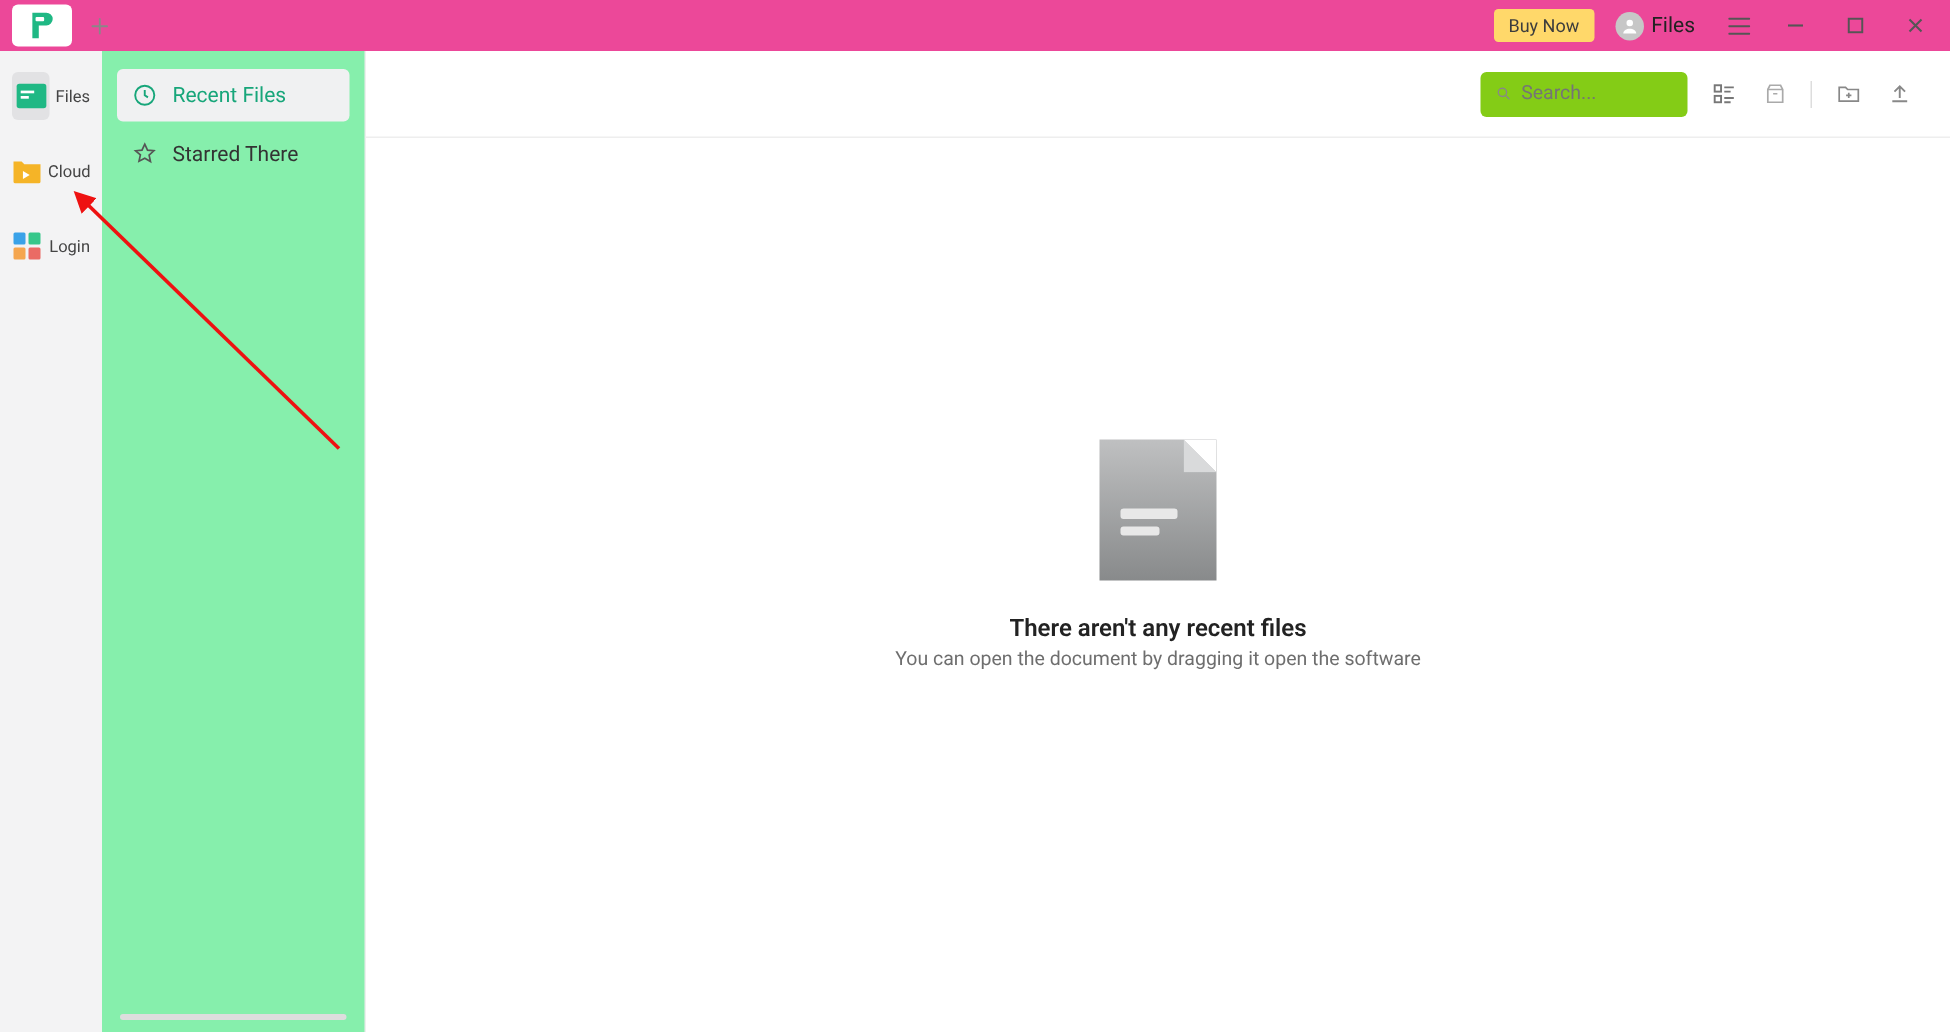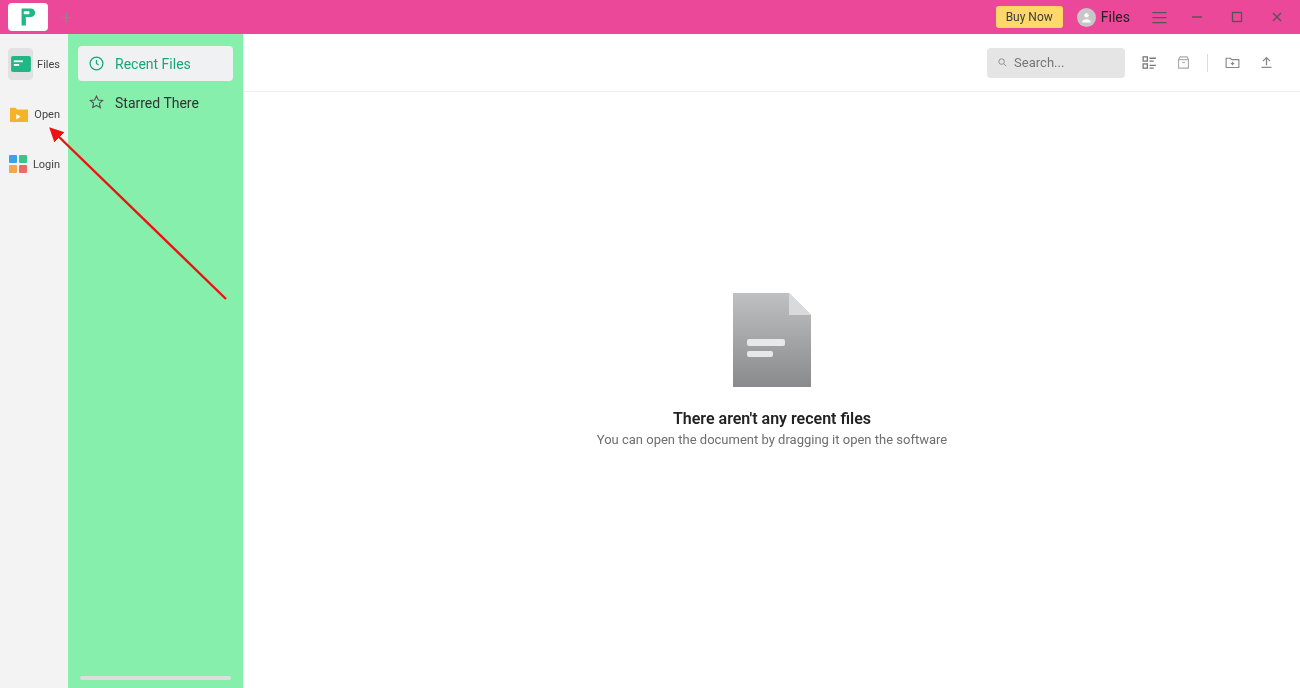--- a/index.html
+++ b/index.html
@@ -32,21 +32,21 @@
   .sidebar-list { padding: 12px 10px; display: flex; flex-direction: column; gap: 4px; flex: 1; }
   .sidebar-item { display: flex; align-items: center; gap: 10px; padding: 9px 10px; border-radius: 4px; cursor: pointer; font-size: 14px; color: #333; }
   .sidebar-item.active { background: #f0f1f2; color: #17a67a; }
   .sidebar-item svg { width: 17px; height: 17px; }
   .sidebar-footer { padding: 10px 14px 16px; display: flex; align-items: center; gap: 8px; font-size: 12px; color: #777; }
   .sidebar-footer svg { width: 16px; height: 16px; }
   .quota-bar { height:4px; background:#ddd; margin:0 12px; border-radius:2px;}
 
   .main { flex: 1; display: flex; flex-direction: column; }
   .toolbar { height: 58px; display: flex; align-items: center; justify-content: flex-end; padding: 0 24px; gap: 14px; border-bottom: 1px solid #eee; }
-  .search { display: flex; align-items: center; background: #e5e5e5; border-radius: 4px; padding: 0 10px; height: 30px; width: 138px; gap: 6px; }
+  .search { display: flex; align-items: center; background: #84cc16; border-radius: 4px; padding: 0 10px; height: 30px; width: 138px; gap: 6px; }
   .search input { border: none; background: transparent; outline: none; font-size: 13px; width: 100%; color:#555; }
   .tb-icon { width: 20px; height: 20px; display:flex; align-items:center; justify-content:center; color:#777; cursor:pointer; }
   .tb-icon svg { width: 17px; height: 17px; }
   .vsep { width:1px; height:18px; background:#ddd; }
 
   .empty { flex:1; display:flex; flex-direction:column; align-items:center; justify-content:center; gap:4px; transform: translateY(-20px); }
   .empty-doc { width: 78px; height: 94px; position:relative; margin-bottom: 18px;}
   .empty-doc .page { position:absolute; inset:0; background: linear-gradient(to bottom, #bfc0c1 0%, #888a8b 100%); }
   .empty-doc .fold { position:absolute; top:0; right:0; width:22px; height:22px; background:#d9dadb; clip-path: polygon(0 0, 100% 100%, 0 100%); }
   .empty-doc .foldcut { position:absolute; top:0; right:0; width:22px; height:22px; background:#fff; clip-path: polygon(0 0, 100% 0, 100% 100%); }
@@ -127,21 +127,21 @@
         </div>
         <span class="rail-label">Files</span>
       </div>
       <div class="rail-item">
         <div class="rail-icon-box">
           <svg width="20" height="18" viewBox="0 0 22 20">
             <path d="M1 3h6l2 2h12v13a1 1 0 0 1-1 1H2a1 1 0 0 1-1-1V3z" fill="#f5b427"></path>
             <path d="M8 10l5 3-5 3z" fill="#fff"></path>
           </svg>
         </div>
-        <span class="rail-label">Open</span>
+        <span class="rail-label">Cloud</span>
       </div>
       <div class="rail-item">
         <div class="rail-icon-box">
           <svg width="20" height="20" viewBox="0 0 20 20">
             <rect x="1" y="1" width="8" height="8" rx="1" fill="#3aa2e8"></rect>
             <rect x="11" y="1" width="8" height="8" rx="1" fill="#36c78a"></rect>
             <rect x="1" y="11" width="8" height="8" rx="1" fill="#f5a64f"></rect>
             <rect x="11" y="11" width="8" height="8" rx="1" fill="#ea6b65"></rect>
           </svg>
         </div>

